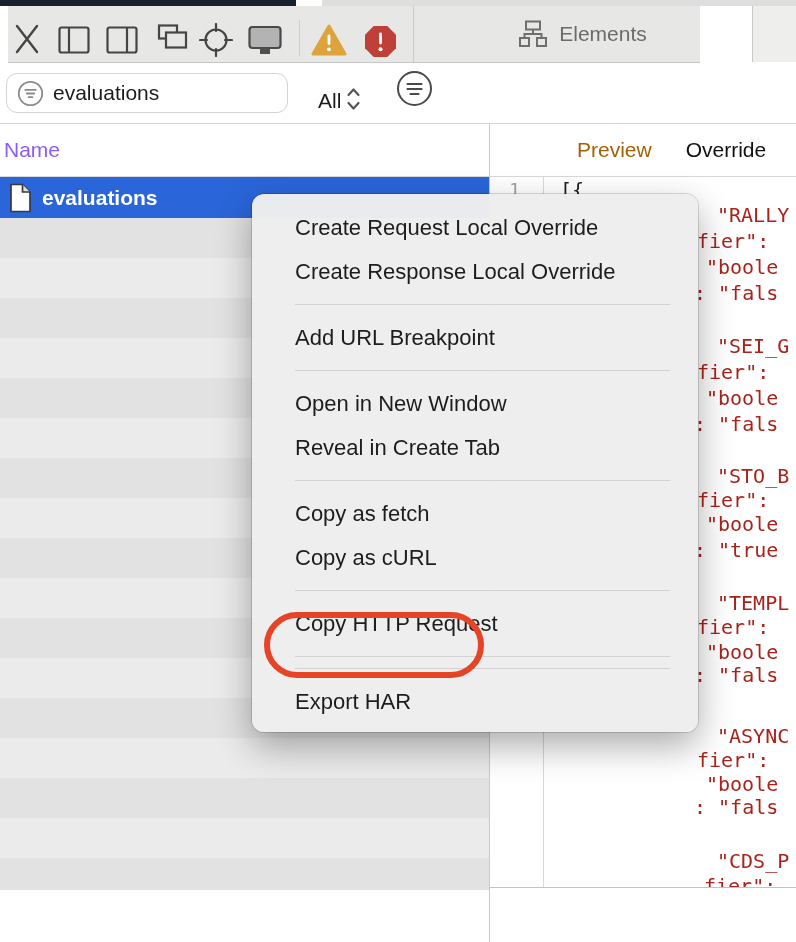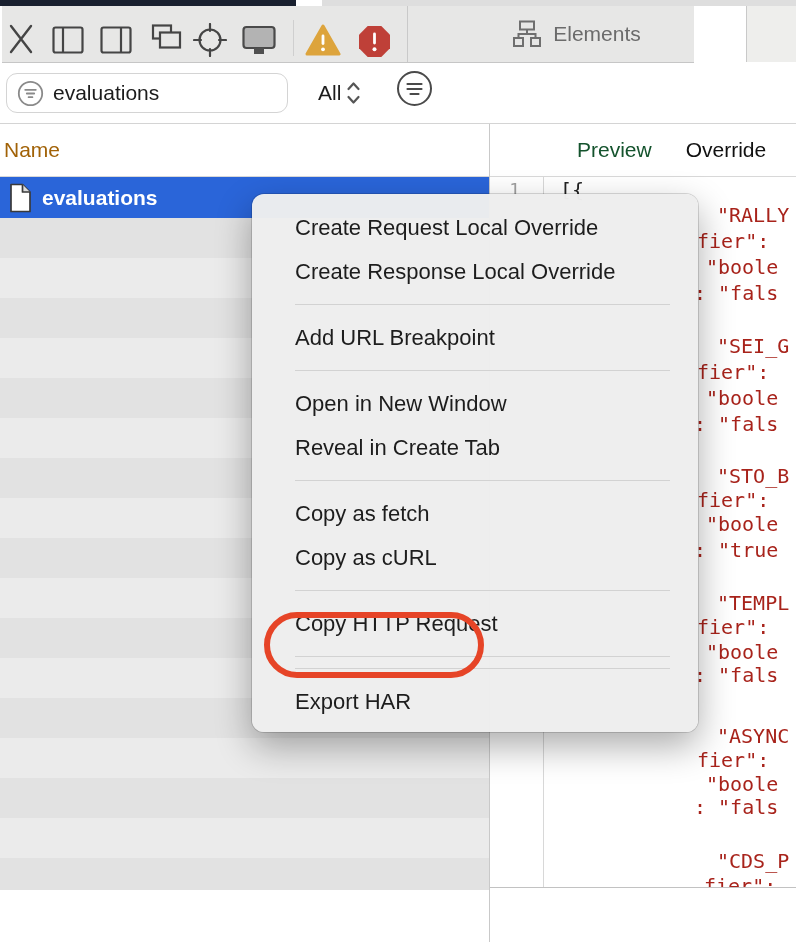--- a/index.html
+++ b/index.html
@@ -8,49 +8,49 @@
     position:relative; width:796px; height:942px; overflow:hidden;
     font-family:"Liberation Sans", sans-serif; background:#fff;
   }
   
   .top-strip { position:absolute; left:0; top:0; width:796px; height:6px; }
   .strip-dark  { position:absolute; left:0;   top:0; width:296px; height:6px; background:#19202f; }
   .strip-white { position:absolute; left:296px;top:0; width:26px;  height:6px; background:#ffffff; }
   .strip-gray  { position:absolute; left:322px;top:0; width:474px; height:6px; background:#dedede; }
 
   
-  .toolbar { position:absolute; left:2px; top:6px; width:692px; height:57px;
+  .toolbar { position:absolute; left:8px; top:6px; width:692px; height:57px;
              background:#e7e7e6; border-bottom:1px solid #c6c6c6; }
   .toolbar .tb-icon { position:absolute; display:block; }
   .tb-sep  { position:absolute; width:1px; background:#c9c9c9; }
   .toolbar-right-cap { position:absolute; left:745px; top:0; width:51px; height:56px; background:#eeeeec; }
   .elements-tab { position:absolute; left:405px; top:0; width:339px; height:56px;
                   display:flex; align-items:center; justify-content:center; gap:11px;
                   color:#6b6b6b; font-size:21px; }
 
   
   .filter-bar { position:absolute; left:0; top:63px; width:796px; height:61px;
                 background:#ffffff; border-bottom:1px solid #d4d4d4; }
   .filter-input { position:absolute; left:6px; top:10px; width:282px; height:40px;
                   border:1.5px solid #d4d4d4; border-radius:11px; background:#fff;
                   display:flex; align-items:center; gap:9px; padding-left:10px; }
   .filter-input .value { font-size:21px; color:#1c1c1c; }
-  .scope-select { position:absolute; left:318px; top:10px; height:40px; display:flex; align-items:center; gap:4px; }
+  .scope-select { position:absolute; left:318px; top:10px; height:40px; display:flex; align-items:flex-end; gap:4px; }
   .scope-select .label { font-size:21px; color:#1c1c1c; }
   .filter-btn { position:absolute; left:396px; top:7px; width:37px; height:37px; }
 
   
   .panel-headers { position:absolute; left:0; top:124px; width:796px; height:53px;
                    background:#ffffff; border-bottom:1px solid #d8d8d8; }
   .name-header { position:absolute; left:4px; top:0; height:52px; line-height:52px;
-                 font-size:21px; color:#a16207; }
+                 font-size:21px; color:#8b5cf6; }
   .right-tabs { position:absolute; left:490px; top:0; width:306px; height:52px;
                 display:flex; align-items:center; gap:34px; padding-left:13px; overflow:hidden; }
   .tab { font-size:21px; color:#111; white-space:nowrap; }
-  .tab.active { color:#14532d;margin-left:40px; }
+  .tab.active { color:#a16207;margin-left:40px; }
 
   
   .v-divider { position:absolute; left:489px; top:124px; width:1px; height:818px; background:#c9c9c9; }
   .selected-row { position:absolute; left:0; top:177px; width:489px; height:41px;
                   background:#2a65d9; display:flex; align-items:center; gap:10px; padding-left:9px; }
   .selected-row .row-label { color:#fff; font-size:21px; font-weight:600; }
   .row-stripes { position:absolute; left:0; top:218px; width:489px; height:672px;
                  background:repeating-linear-gradient(to bottom,
                    #e2e2e2 0 40px, #ebebeb 40px 80px); }
 

